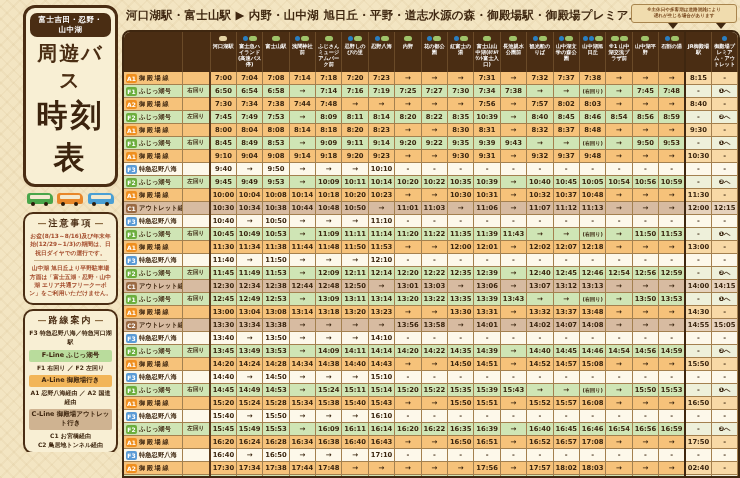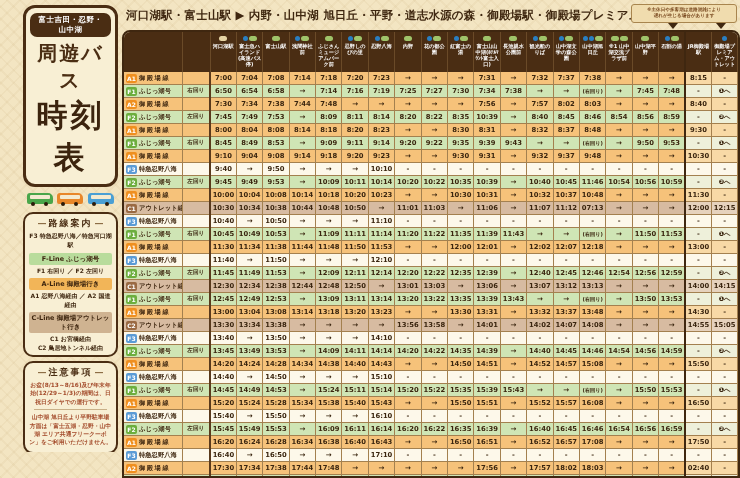--- a/index.html
+++ b/index.html
@@ -97,36 +97,36 @@
       <span class="area-pill">富士吉田・忍野・山中湖</span>
       <div class="t1">周遊バス</div>
       <div class="t2">時刻表</div>
     </div>
     <div class="buses">
       <span class="bus green"></span>
       <span class="bus orange"></span>
       <span class="bus blue"></span>
     </div>
     <div class="sbox">
+      <div class="shead">注意事項</div>
+      <div class="notetext">お盆(8/13～8/16)及び年末年始(12/29～1/3)の期間は、日祝日ダイヤでの運行です。</div>
+      <div class="ndivider"></div>
+      <div class="notetext">山中湖 旭日丘より平野駐車場方面は「富士五湖・忍野・山中湖 エリア共通フリークーポン」をご利用いただけません。</div>
+    </div>
+    <div class="sbox">
       <div class="shead">路線案内</div>
       <div class="f3line">F3 特急忍野八海／特急河口湖駅</div>
       <div id="guide-sections">
           <div class="band" style="background: rgb(185, 220, 156);">F-Line ふじっ湖号</div>
           <div class="banditems">F1 右回り ／ F2 左回り</div>
           <div class="band" style="background: rgb(242, 181, 88);">A-Line 御殿場行き</div>
           <div class="banditems">A1 忍野八海経由 ／ A2 国道経由</div>
           <div class="band" style="background: rgb(207, 179, 145);">C-Line 御殿場アウトレット行き</div>
           <div class="banditems">C1 お宮橋経由<br>C2 鳥居地トンネル経由</div>
         </div>
-    </div>
-    <div class="sbox">
-      <div class="shead">注意事項</div>
-      <div class="notetext">お盆(8/13～8/16)及び年末年始(12/29～1/3)の期間は、日祝日ダイヤでの運行です。</div>
-      <div class="ndivider"></div>
-      <div class="notetext">山中湖 旭日丘より平野駐車場方面は「富士五湖・忍野・山中湖 エリア共通フリークーポン」をご利用いただけません。</div>
     </div>
     <div class="sbox">
       <div class="qrrow">
         <span class="qr"></span>
         <span class="qrlabel">
           <span>富士急バス</span><br>
           <span>公式HP</span>
         </span>
       </div>
     </div>
@@ -555,21 +555,21 @@
               <td class="">10:09</td>
               <td class="">10:11</td>
               <td class="">10:14</td>
               <td class="">10:20</td>
               <td class="">10:22</td>
               <td class="">10:35</td>
               <td class="">10:39</td>
               <td class="arrow">→</td>
               <td class="">10:40</td>
               <td class="">10:45</td>
-              <td class="">11:46</td>
+              <td class="">10:05</td>
               <td class="">10:54</td>
               <td class="">10:56</td>
               <td class="">10:59</td>
               <td class="dash tail sep">-</td>
               <td class="cont tail">❷へ</td>
             </tr>
             <tr class="t-a">
               <td class="label">
                 <div class="inner">
                   <span class="chip a">A1</span>
@@ -613,21 +613,21 @@
               <td class="">10:48</td>
               <td class="">10:50</td>
               <td class="arrow">→</td>
               <td class="">11:01</td>
               <td class="">11:03</td>
               <td class="arrow">→</td>
               <td class="">11:06</td>
               <td class="arrow">→</td>
               <td class="">11:07</td>
               <td class="">11:12</td>
-              <td class="">07:13</td>
+              <td class="">11:13</td>
               <td class="arrow">→</td>
               <td class="arrow">→</td>
               <td class="arrow">→</td>
               <td class="tail sep">12:00</td>
               <td class="tail">12:15</td>
             </tr>
             <tr class="t-x">
               <td class="label">
                 <div class="inner">
                   <span class="chip x">F3</span>

